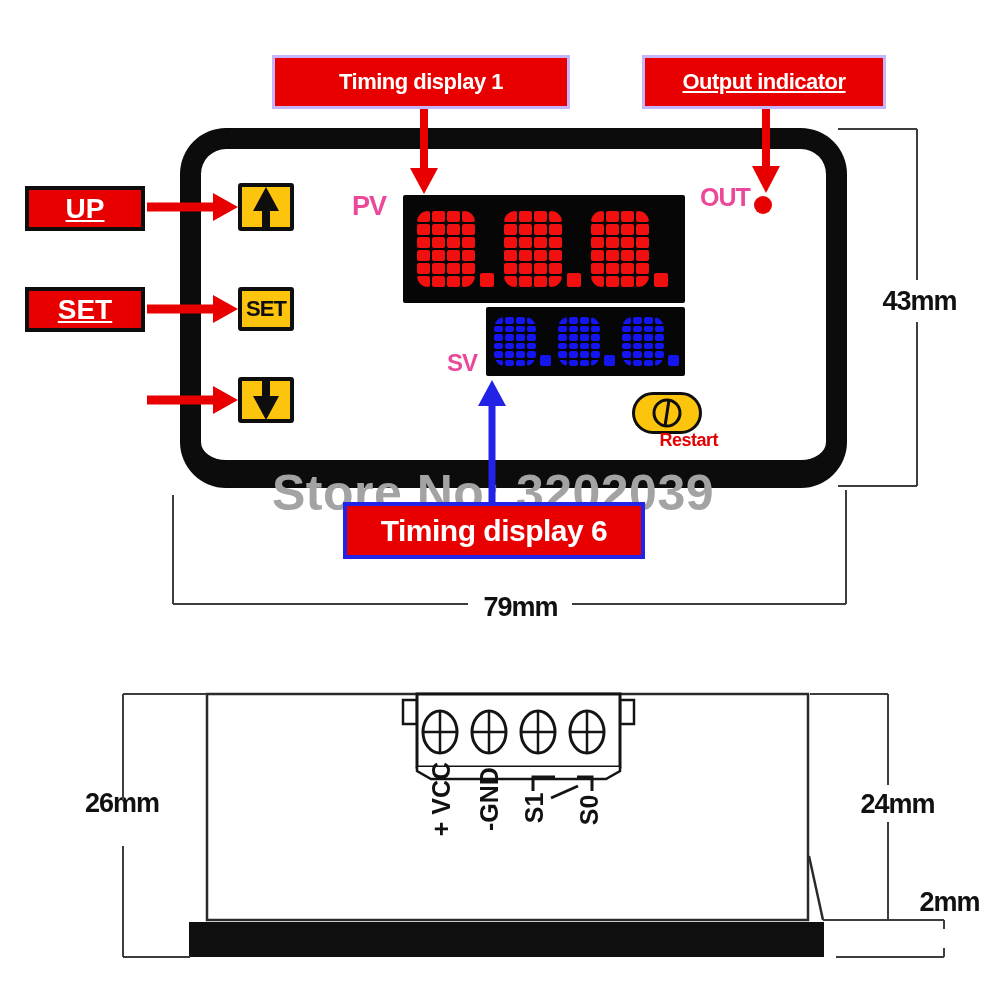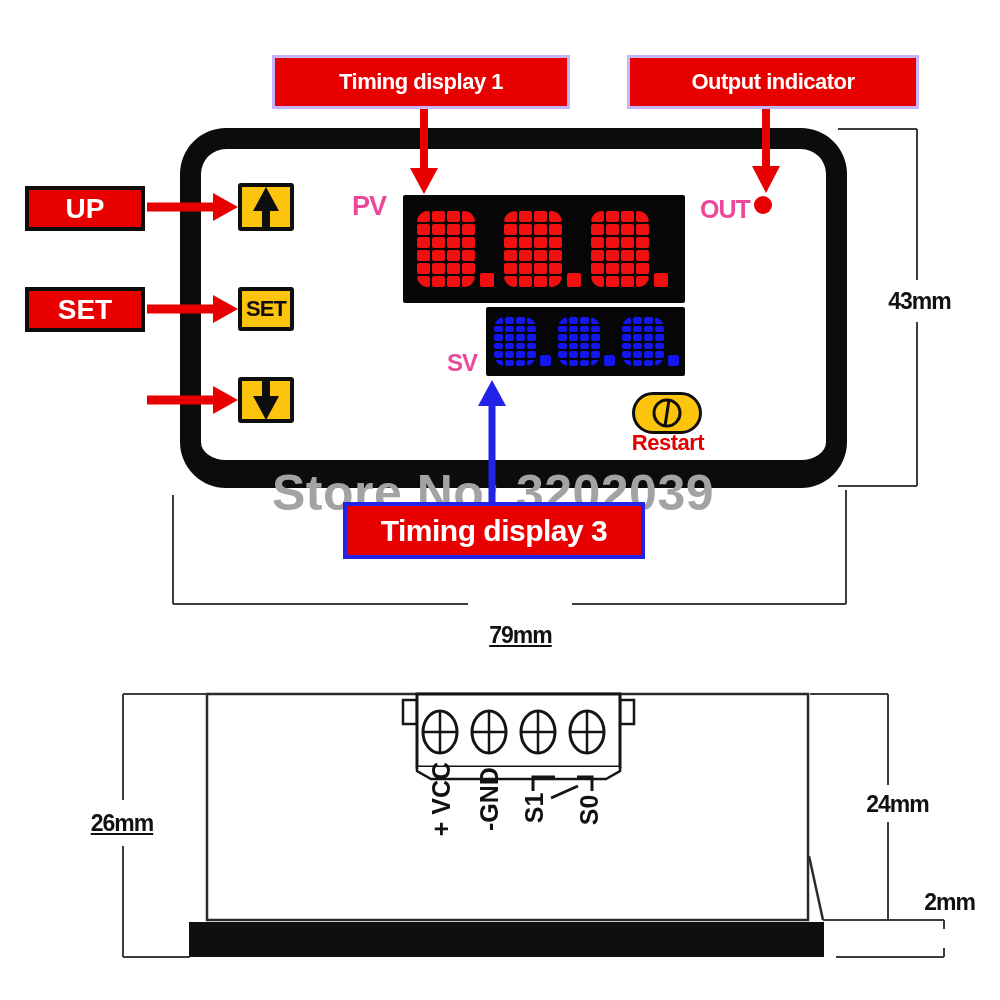--- a/index.html
+++ b/index.html
@@ -37,30 +37,30 @@
 
   #out-dot{left:754px;top:196px;width:18px;height:18px;border-radius:50%;background:var(--red);z-index:6;}
 
   
   .ybtn{background:var(--yellow);border:4px solid #0e0e0e;border-radius:3px;z-index:6;
         display:flex;align-items:center;justify-content:center;color:#0e0e0e;font-weight:bold;}
   #restart-btn{left:632px;top:392px;width:70px;height:42px;border-radius:21px;border-width:3px;}
 
   
   .side-label{background:var(--red);border:4px solid #0d0d0d;color:#fff;font-weight:bold;font-size:28px;
-              display:flex;align-items:center;justify-content:center;z-index:6;}
+              display:flex;align-items:center;justify-content:center;z-index:6;text-decoration:underline;}
 
   #watermark{left:272px;top:464px;font-size:50px;font-weight:bold;color:var(--gray);
              white-space:nowrap;z-index:5;letter-spacing:0.5px;}
 
-  .dim-text{color:#111;font-weight:bold;font-size:23px;letter-spacing:-1px;z-index:8;
+  .dim-text{color:#111;font-weight:bold;font-size:27px;letter-spacing:-1px;z-index:8;
             display:flex;align-items:center;justify-content:center;}
 
-  #restart-text{left:618px;top:430px;width:100px;font-size:22px;font-weight:bold;color:#e30000;
-                text-align:center;z-index:6;letter-spacing:-0.5px;}
+  #restart-text{left:618px;top:430px;width:100px;font-size:18px;font-weight:bold;color:#e30000;
+                text-align:right;z-index:6;letter-spacing:-0.5px;}
 
   
   .term-label{width:150px;height:30px;font-size:25px;font-weight:bold;color:#111;text-align:center;
               transform:rotate(-90deg);z-index:3;letter-spacing:0px;line-height:30px;}
 
   svg{position:absolute;left:0;top:0;z-index:8;pointer-events:none;}
   #structure-svg{z-index:1;}
 </style>
 </head>
 <body>
@@ -100,21 +100,21 @@
       <path d="M592,791 L592,777 L577,777"></path>
       <line x1="551" y1="798" x2="578" y2="786"></line>
     </g>
   </svg>
 
   <div id="device" class="abs"></div>
 
   <div id="watermark" class="abs">Store No: 3202039</div>
 
   <div class="abs panel-text" style="left:352px;top:191px;font-size:27px;">PV</div>
-  <div class="abs panel-text" style="left:700px;top:195px;font-size:25px;">OUT</div>
+  <div class="abs panel-text" style="left:700px;top:183px;font-size:25px;">OUT</div>
   <div class="abs panel-text" style="left:447px;top:303px;font-size:24px;margin-top:46px;">SV</div>
   <div id="out-dot" class="abs"></div>
 
   <div id="pv-display" class="abs display">
       <span class="digit8">
         <i></i>
         <i></i>
         <i></i>
         <i></i>
         <i></i>
@@ -295,26 +295,26 @@
       <circle cx="17" cy="17" r="13" fill="none" stroke="#0e0e0e" stroke-width="3"></circle>
       <line x1="19" y1="4" x2="15" y2="30" stroke="#0e0e0e" stroke-width="3"></line>
     </svg>
   </div>
   <div id="restart-text" class="abs">Restart</div>
 
   <div class="abs side-label" style="left:25px;top:186px;width:120px;height:45px;">UP</div>
   <div class="abs side-label" style="left:25px;top:287px;width:120px;height:45px;">SET</div>
 
   <div class="abs callout" style="left:272px;top:55px;width:298px;height:54px;">Timing display 1</div>
-  <div class="abs callout" style="left:627px;top:55px;width:292px;height:54px;">Output indicator</div>
-  <div class="abs callout callout-blue" style="left:343px;top:502px;width:302px;height:57px;font-size:30px;">Timing display 3</div>
+  <div class="abs callout" style="left:642px;top:55px;width:244px;height:54px;text-decoration:underline;">Output indicator</div>
+  <div class="abs callout callout-blue" style="left:343px;top:502px;width:302px;height:57px;font-size:30px;">Timing display 6</div>
 
   <div class="abs dim-text" style="left:872px;top:286px;width:95px;height:30px;">43mm</div>
-  <div class="abs dim-text" style="left:473px;top:619px;width:95px;height:32px;text-decoration:underline;">79mm</div>
-  <div class="abs dim-text" style="left:66px;top:808px;width:112px;height:30px;text-decoration:underline;">26mm</div>
+  <div class="abs dim-text" style="left:473px;top:591px;width:95px;height:32px;">79mm</div>
+  <div class="abs dim-text" style="left:66px;top:788px;width:112px;height:30px;">26mm</div>
   <div class="abs dim-text" style="left:850px;top:789px;width:95px;height:30px;text-align:right;">24mm</div>
   <div class="abs dim-text" style="left:912px;top:888px;width:75px;height:28px;">2mm</div>
 
   <div class="abs term-label" style="left:366px;top:784px;">+ VCC</div>
   <div class="abs term-label" style="left:414px;top:784px;">-GND</div>
   <div class="abs term-label" style="left:459px;top:793px;">S1</div>
   <div class="abs term-label" style="left:514px;top:795px;">S0</div>
 
   <svg width="1000" height="1000" viewBox="0 0 1000 1000">
 

